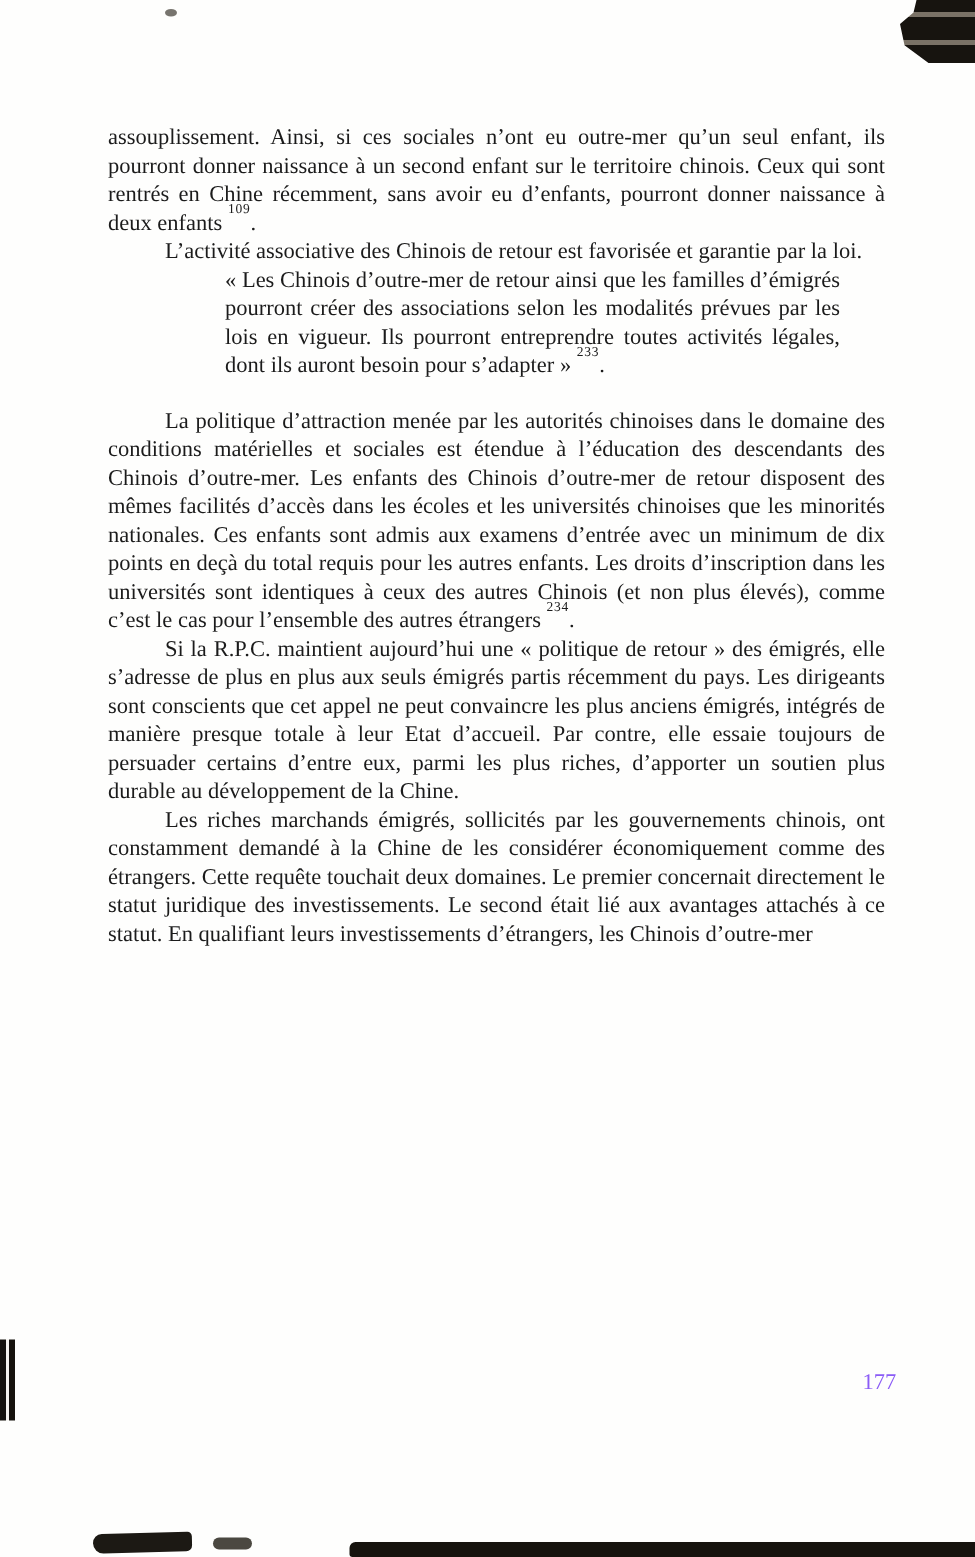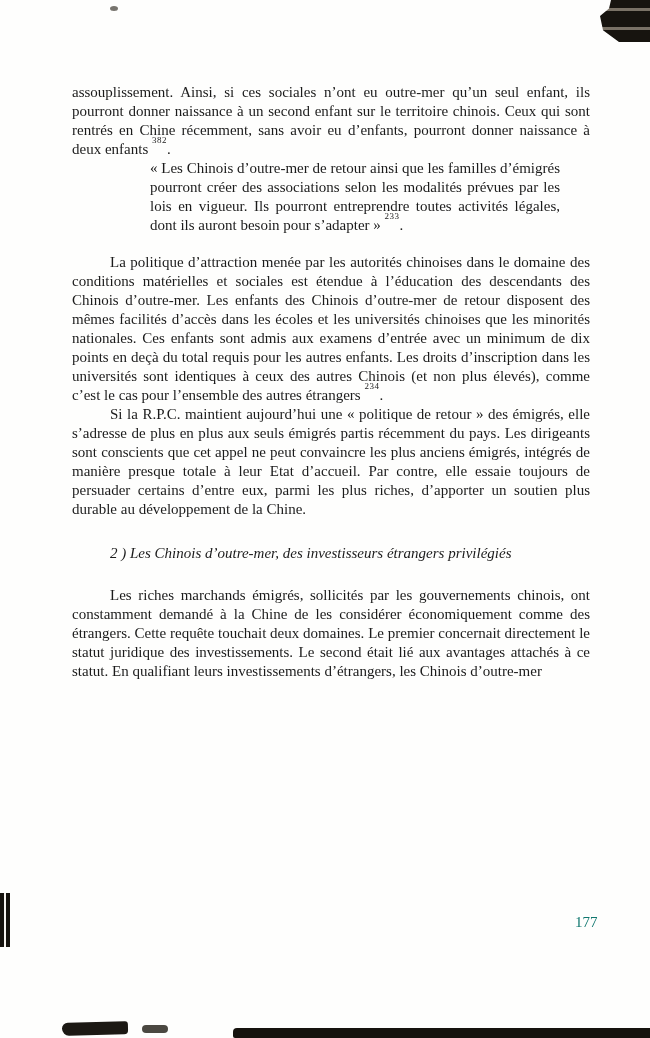--- a/index.html
+++ b/index.html
@@ -45,21 +45,21 @@
     font-size: 9px;
     line-height: 0;
     position: relative;
     top: -5px;
     letter-spacing: 0.5px;
   }
   .page-number {
     position: absolute;
     left: 575px; top: 914px;
     font-size: 15px;
-    color: #0f766e;
+    color: #8b5cf6;
   }
   
   .artifact { position: absolute; pointer-events: none; }
   .artifact-top-right {
     right: 0; top: 0; width: 50px; height: 42px;
     background: repeating-linear-gradient(180deg, #17140f 0 8px, #7a7266 8px 11px, #17140f 11px 19px);
     clip-path: polygon(22% 0, 100% 0, 100% 100%, 38% 100%, 6% 72%, 0 38%, 18% 20%);
   }
   .artifact-top-left-dot {
     left: 110px; top: 6px; width: 8px; height: 5px;
@@ -84,30 +84,30 @@
     border-radius: 4px 0 0 2px;
   }
 </style>
 </head>
 <body>
 
 <div class="page">
 
   <div class="text-block">
 
-    <p class="para no-indent"><span>assouplissement. Ainsi, si ces sociales n’ont eu outre-mer qu’un seul enfant, ils pourront donner naissance à un second enfant sur le territoire chinois. Ceux qui sont rentrés en Chine récemment, sans avoir eu d’enfants, pourront donner naissance à deux enfants </span><sup class="fnref">382</sup><span>.</span></p>
+    <p class="para no-indent"><span>assouplissement. Ainsi, si ces sociales n’ont eu outre-mer qu’un seul enfant, ils pourront donner naissance à un second enfant sur le territoire chinois. Ceux qui sont rentrés en Chine récemment, sans avoir eu d’enfants, pourront donner naissance à deux enfants </span><sup class="fnref">109</sup><span>.</span></p>
 
+    <p class="para">L’activité associative des Chinois de retour est favorisée et garantie par la loi.</p>
 
     <p class="para quote"><span>« Les Chinois d’outre-mer de retour ainsi que les familles d’émigrés pourront créer des associations selon les modalités prévues par les lois en vigueur. Ils pourront entreprendre toutes activités légales, dont ils auront besoin pour s’adapter » </span><sup class="fnref">233</sup><span>.</span></p>
 
     <p class="para"><span>La politique d’attraction menée par les autorités chinoises dans le domaine des conditions matérielles et sociales est étendue à l’éducation des descendants des Chinois d’outre-mer. Les enfants des Chinois d’outre-mer de retour disposent des mêmes facilités d’accès dans les écoles et les universités chinoises que les minorités nationales. Ces enfants sont admis aux examens d’entrée avec un minimum de dix points en deçà du total requis pour les autres enfants. Les droits d’inscription dans les universités sont identiques à ceux des autres Chinois (et non plus élevés), comme c’est le cas pour l’ensemble des autres étrangers </span><sup class="fnref">234</sup><span>.</span></p>
 
     <p class="para">Si la R.P.C. maintient aujourd’hui une « politique de retour » des émigrés, elle s’adresse de plus en plus aux seuls émigrés partis récemment du pays. Les dirigeants sont conscients que cet appel ne peut convaincre les plus anciens émigrés, intégrés de manière presque totale à leur Etat d’accueil. Par contre, elle essaie toujours de persuader certains d’entre eux, parmi les plus riches, d’apporter un soutien plus durable au développement de la Chine.</p>
 
-    <p class="para section-heading">2 ) Les Chinois d’outre-mer, des investisseurs étrangers privilégiés</p>
 
 
 
     <p class="para">Les riches marchands émigrés, sollicités par les gouvernements chinois, ont constamment demandé à la Chine de les considérer économiquement comme des étrangers. Cette requête touchait deux domaines. Le premier concernait directement le statut juridique des investissements. Le second était lié aux avantages attachés à ce statut. En qualifiant leurs investissements d’étrangers, les Chinois d’outre-mer</p>
 
   </div>
 
   <div class="page-number">177</div>
 
   <div class="artifact artifact-top-right"></div>

